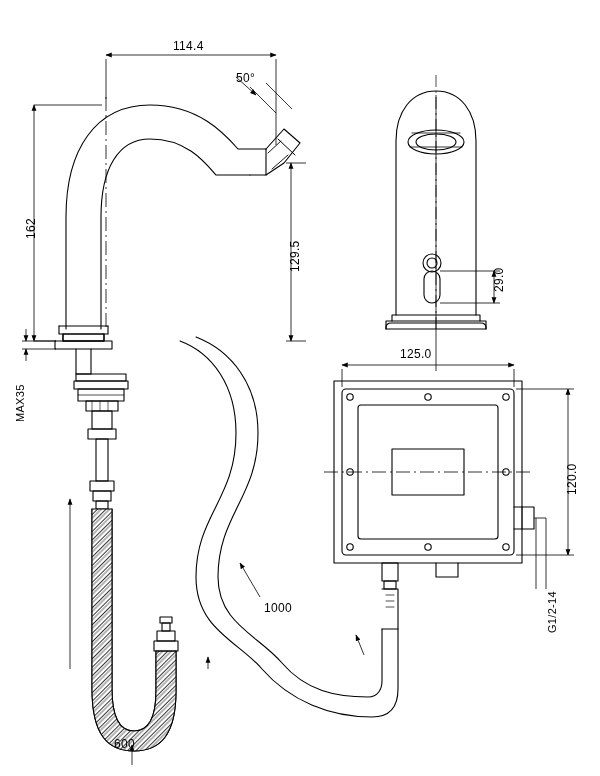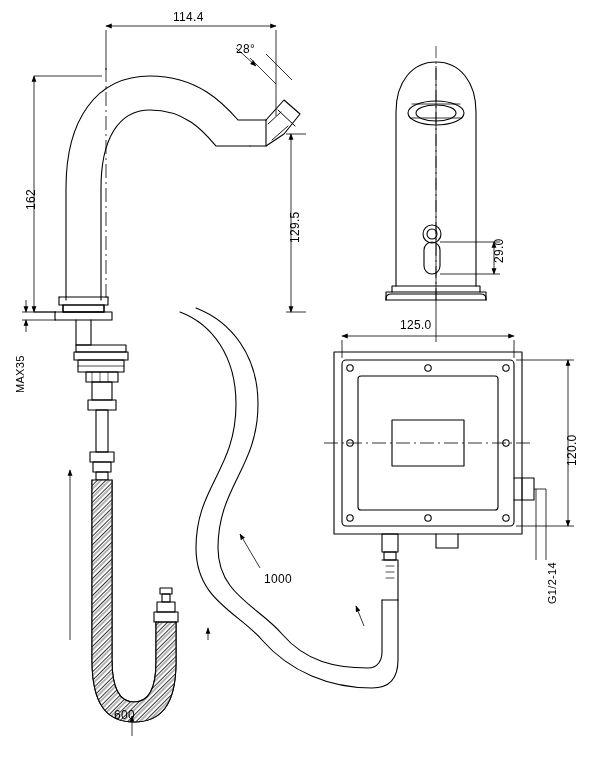--- a/index.html
+++ b/index.html
@@ -12,20 +12,21 @@
     height: 776px;
     font-family: "Liberation Sans", sans-serif;
     color: #000000;
     overflow: hidden;
   }
   #stage {
     position: relative;
     width: 600px;
     height: 648px;
     background: #ffffff;
+    margin-top: 29px;
   }
   #stage svg {
     position: absolute;
     top: 0;
     left: 0;
     width: 600px;
     height: 776px;
   }
   .dim-label {
     position: absolute;
@@ -216,21 +217,21 @@
   </svg>
 
   <div class="dim-label" style="left:173px; top:10px;">114.4</div>
 
   <div class="dim-label rot90" style="left:24px; top:210px;">162</div>
 
   <div class="dim-label rot90" style="left:14px; top:393px; font-size:11px;">MAX35</div>
 
   <div class="dim-label rot90" style="left:288px; top:243px;">129.5</div>
 
-  <div class="dim-label" style="left:236px; top:42px;">28°</div>
+  <div class="dim-label" style="left:236px; top:42px;">50°</div>
 
   <div class="dim-label rot90" style="left:492px; top:263px;">29.0</div>
 
   <div class="dim-label" style="left:400px; top:318px;text-align:right;">125.0</div>
 
   <div class="dim-label rot90" style="left:565px; top:466px;">120.0</div>
 
   <div class="dim-label rot90" style="left:546px; top:604px; font-size:11px;">G1/2-14</div>
 
   <div class="dim-label" style="left:114px; top:708px;text-align:center;">600</div>

